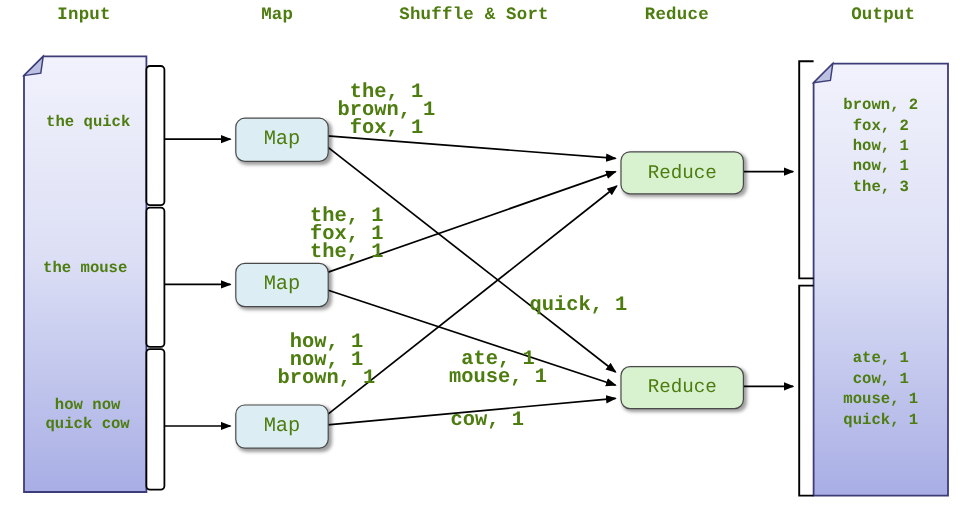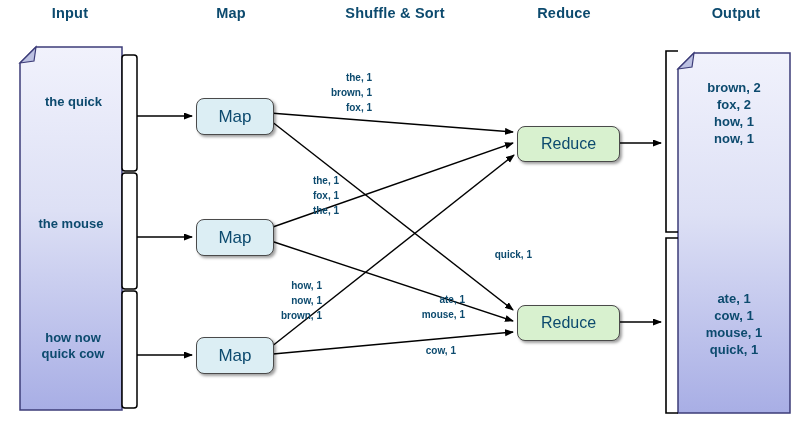--- a/index.html
+++ b/index.html
@@ -1,39 +1,39 @@
 <!DOCTYPE html>
 <html style="--background: #ffffff; --map_box_fill: #dceef4; --reduce_box_fill: #d8f1cf; --document_border: #3c3c78; --document_gradient_top: #f1f2fc; --document_gradient_mid: #dde0f5; --document_gradient_bottom: #a8aee5; --fold_fill: #bcc1e2; --arrow_color: #000000;"><head>
 <meta charset="utf-8">
 <style>
   html,body{margin:0;padding:0;background:#fff;}
   #canvas{
     position:relative;width:800px;height:423px;background:var(--background,#fff);
-    font-family:Liberation Sans, sans-serif;color:#0c4a6e;overflow:hidden;
+    font-family:Liberation Mono, monospace;color:#4d7c0f;overflow:hidden;
   }
   .hdr{
     position:absolute;top:5px;height:20px;text-align:center;
     font-size:14.5px;font-weight:600;letter-spacing:.2px;
   }
   #diagram-svg{position:absolute;left:0;top:0;z-index:1;}
   .conn{stroke:var(--arrow_color,#000);stroke-width:1.4;fill:none;}
   .bracket{stroke:var(--arrow_color,#000);stroke-width:1.6;fill:none;}
   .docshape{fill:url(#docGrad);stroke:var(--document_border,#3c3c78);stroke-width:1.5;}
   .foldshape{fill:var(--fold_fill,#bcc1e2);stroke:var(--document_border,#3c3c78);stroke-width:1.2;}
   .segrect{fill:#fff;stroke:#000;stroke-width:1.5;}
   .node{
     position:absolute;z-index:2;display:flex;align-items:center;justify-content:center;
     border:1.6px solid #4a4a4a;border-radius:8px;
     box-shadow:2px 2px 3px rgba(0,0,0,.38);
   }
   .map-node{left:196px;width:76px;height:35px;background:var(--map_box_fill,#dceef4);font-size:17px;}
   .reduce-node{left:517px;width:101px;height:34px;background:var(--reduce_box_fill,#d8f1cf);font-size:16px;}
   .kv{
-    position:absolute;z-index:2;text-align:right;
-    font-size:10px;font-weight:bold;line-height:15px;white-space:nowrap;
+    position:absolute;z-index:2;text-align:center;
+    font-size:17px;font-weight:bold;line-height:15px;white-space:nowrap;
   }
   .doctext{
     position:absolute;z-index:2;text-align:center;
     font-size:13px;font-weight:bold;line-height:16px;
   }
   .outtext{line-height:17px;}
 </style>
 </head>
 <body>
 
@@ -137,20 +137,21 @@
     </div>
   <div class="kv" style="left:356px;width:100px;top:343px;">
       <div>cow, 1</div>
     </div>
 
   <div class="doctext outtext" style="left:678px;width:112px;top:79px;">
       <div>brown, 2</div>
       <div>fox, 2</div>
       <div>how, 1</div>
       <div>now, 1</div>
+      <div>the, 3</div>
     </div>
   <div class="doctext outtext" style="left:678px;width:112px;top:290px;">
       <div>ate, 1</div>
       <div>cow, 1</div>
       <div>mouse, 1</div>
       <div>quick, 1</div>
     </div>
 
 </div>
 

